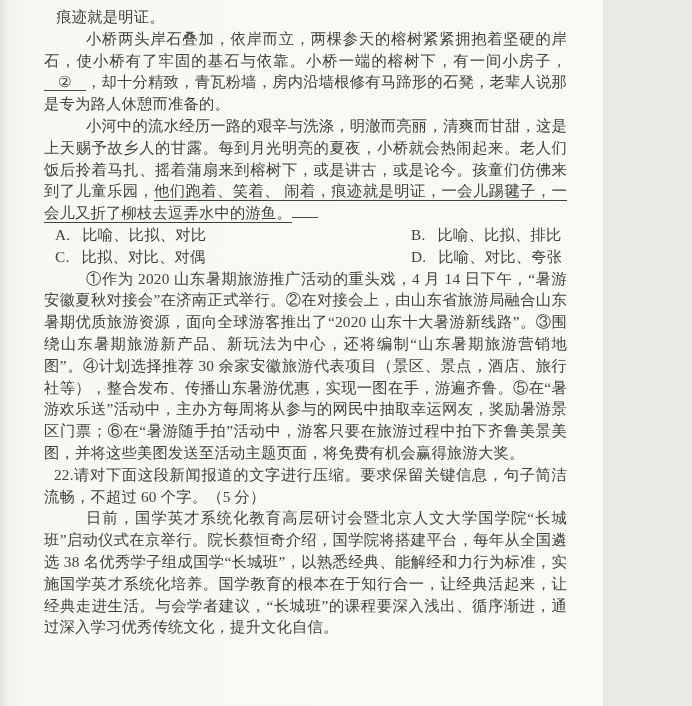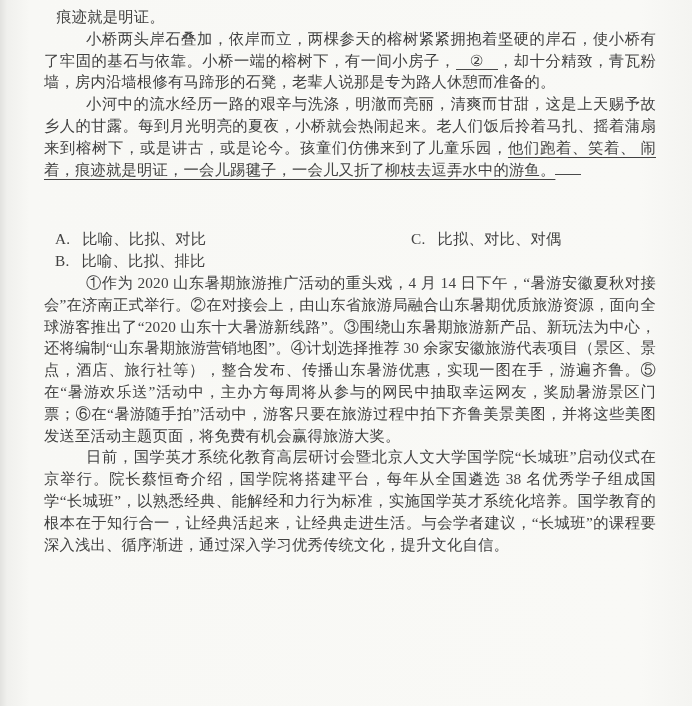--- a/index.html
+++ b/index.html
@@ -4,21 +4,21 @@
 <style>
   html, body { margin: 0; padding: 0; }
   body {
     width: 692px; height: 706px;
     background: #e9e9e6;
     font-family: "Liberation Serif", "DejaVu Serif", serif;
     overflow: hidden;
   }
   .page {
     box-sizing: border-box;
-    width: 692px; height: 706px;
+    width: 603px; height: 706px;
     padding: 6px 36px 8px 44px;
     background: linear-gradient(to right, #e2e2df 0px, #f0f0ed 7px, #f8f8f5 30px, #f9f9f6 640px, #f4f4f1 692px);
     color: #414141;
     font-size: 15.3px;
     line-height: 21.8px;
     text-align: justify;
     letter-spacing: 0.2px;
   }
   p { margin: 0; }
   .lead { text-indent: 0.8em; }
@@ -40,46 +40,47 @@
   .tail-rule {
     display: inline-block;
     width: 26px;
     height: 0.95em;
     border-bottom: 1.2px solid #4a4a4a;
   }
   .opts {
     display: grid;
     grid-template-columns: 356px 1fr;
     padding-left: 11px;
-    margin-top: 48px;
   }
   .opt-label { margin-right: 12px; }
 </style>
 </head>
 <body>
 
 <div class="page">
 
   <p class="lead">痕迹就是明证。</p>
 
   <p class="indent"><span>小桥两头岸石叠加，依岸而立，两棵参天的榕树紧紧拥抱着坚硬的岸石，使小桥有了牢固的基石与依靠。小桥一端的榕树下，有一间小房子，</span><span class="blank"><span>②</span></span><span>，却十分精致，青瓦粉墙，房内沿墙根修有马蹄形的石凳，老辈人说那是专为路人休憩而准备的。</span></p>
 
   <p class="indent"><span>小河中的流水经历一路的艰辛与洗涤，明澈而亮丽，清爽而甘甜，这是上天赐予故乡人的甘露。每到月光明亮的夏夜，小桥就会热闹起来。老人们饭后拎着马扎、摇着蒲扇来到榕树下，或是讲古，或是论今。孩童们仿佛来到了儿童乐园，</span><span class="wavy-target">他们跑着、笑着、 闹着，痕迹就是明证，一会儿踢毽子，一会儿又折了柳枝去逗弄水中的游鱼。</span><span class="tail-rule"></span></p>
 
   <div>
     <div class="opts">
       <p><span class="opt-label">A.</span><span>比喻、比拟、对比</span></p>
+      <p><span class="opt-label">B.</span><span>比喻、比拟、排比</span></p>
       <p><span class="opt-label">C.</span><span>比拟、对比、对偶</span></p>
-      <p><span class="opt-label">B.</span><span>比喻、比拟、排比</span></p>
+      <p><span class="opt-label">D.</span><span>比喻、对比、夸张</span></p>
     </div>
   </div>
 
 
 
   <div>
     <p class="indent">①作为 2020 山东暑期旅游推广活动的重头戏，4 月 14 日下午，“暑游安徽夏秋对接会”在济南正式举行。②在对接会上，由山东省旅游局融合山东暑期优质旅游资源，面向全球游客推出了“2020 山东十大暑游新线路”。③围绕山东暑期旅游新产品、新玩法为中心，还将编制“山东暑期旅游营销地图”。④计划选择推荐 30 余家安徽旅游代表项目（景区、景点，酒店、旅行社等），整合发布、传播山东暑游优惠，实现一图在手，游遍齐鲁。⑤在“暑游欢乐送”活动中，主办方每周将从参与的网民中抽取幸运网友，奖励暑游景区门票；⑥在“暑游随手拍”活动中，游客只要在旅游过程中拍下齐鲁美景美图，并将这些美图发送至活动主题页面，将免费有机会赢得旅游大奖。</p>
   </div>
 
   <div>
+    <p class="stem">22.请对下面这段新闻报道的文字进行压缩。要求保留关键信息，句子简洁流畅，不超过 60 个字。（5 分）</p>
     <p class="indent">日前，国学英才系统化教育高层研讨会暨北京人文大学国学院“长城班”启动仪式在京举行。院长蔡恒奇介绍，国学院将搭建平台，每年从全国遴选 38 名优秀学子组成国学“长城班”，以熟悉经典、能解经和力行为标准，实施国学英才系统化培养。国学教育的根本在于知行合一，让经典活起来，让经典走进生活。与会学者建议，“长城班”的课程要深入浅出、循序渐进，通过深入学习优秀传统文化，提升文化自信。</p>
   </div>
 
 </div>
 
 </body></html>

